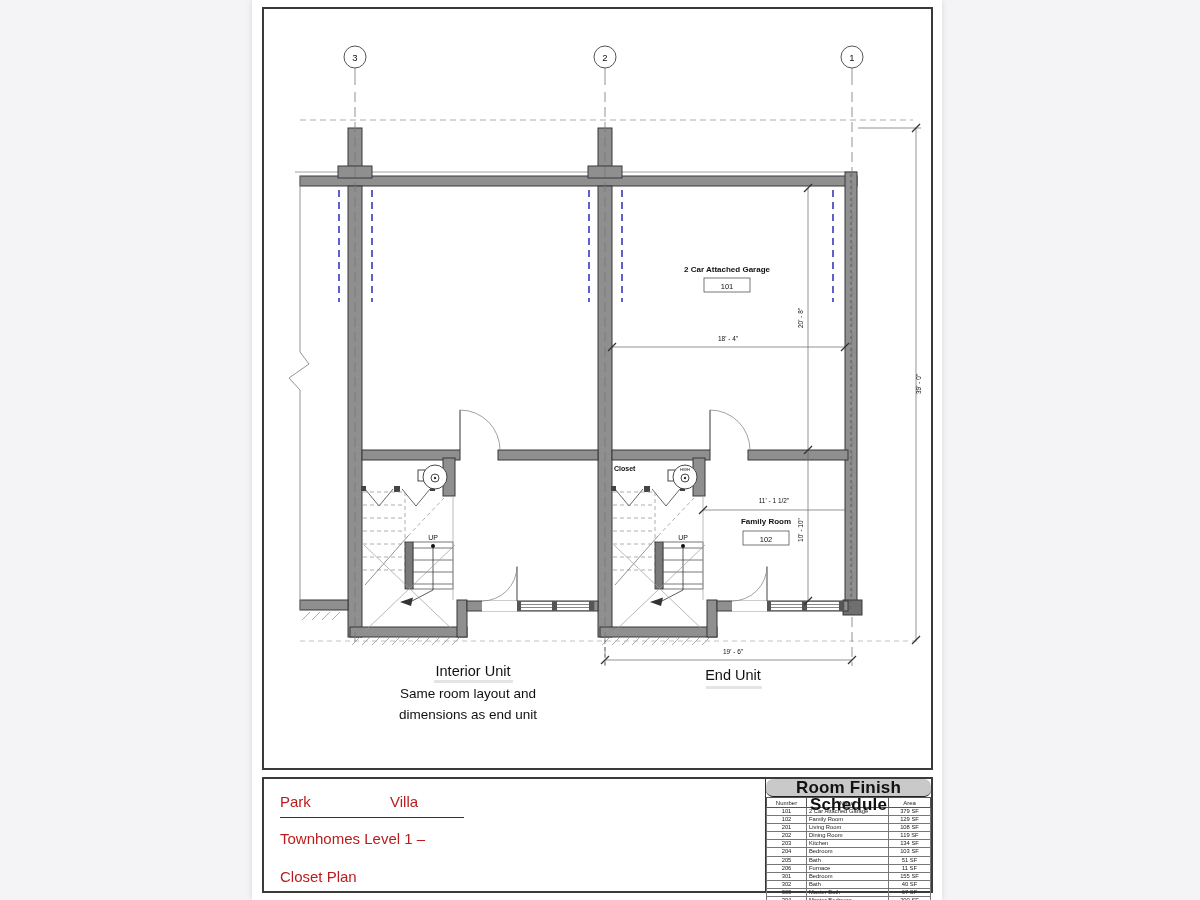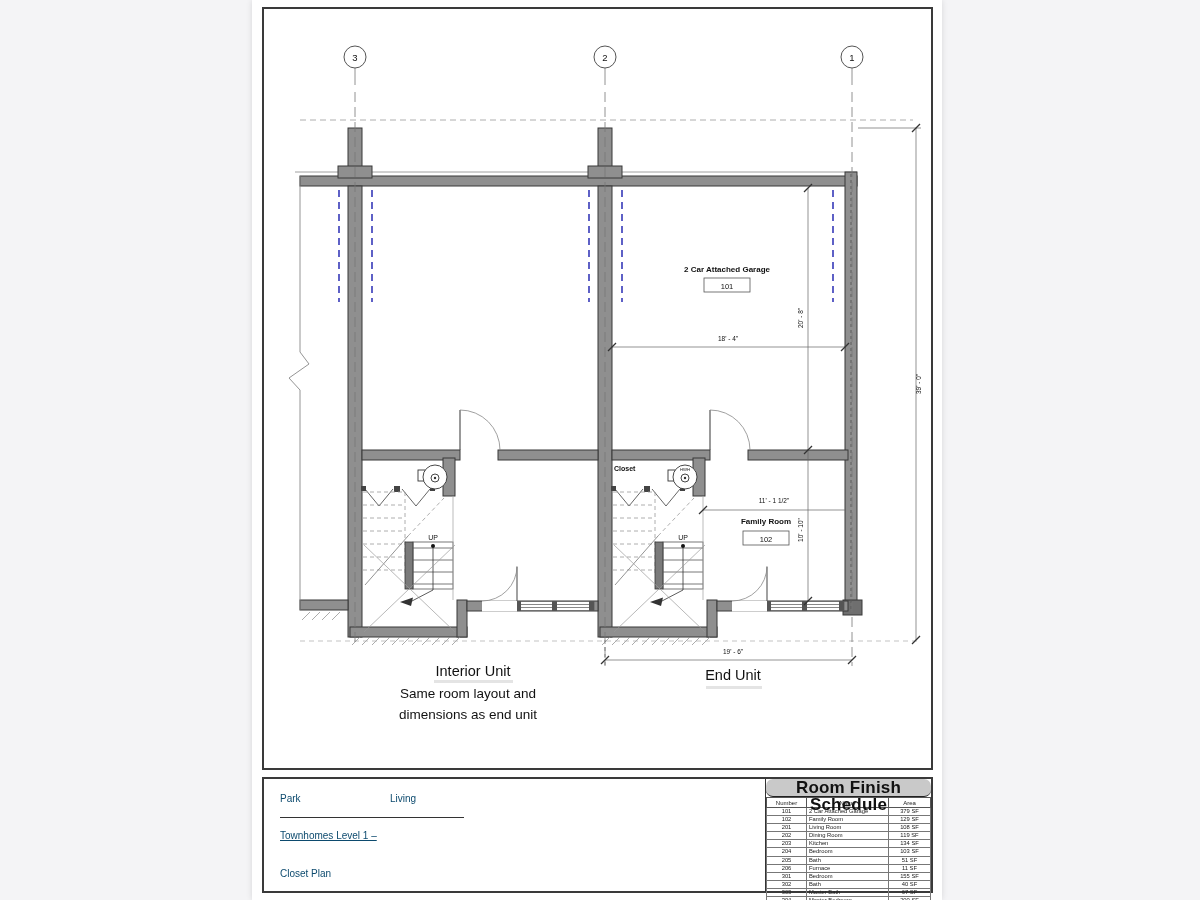--- a/index.html
+++ b/index.html
@@ -3,21 +3,21 @@
 <meta charset="utf-8">
 <style>
   html,body{margin:0;padding:0;}
   body{width:1200px;height:900px;background:#f4f4f6;font-family:"Liberation Sans",sans-serif;}
   #canvas{position:relative;width:1200px;height:900px;background:#f4f4f6;overflow:hidden;}
   .paper{position:absolute;left:252px;top:0;width:690px;height:900px;background:#ffffff;box-shadow:0 0 6px rgba(0,0,0,.12);}
   .viewport{position:absolute;left:262px;top:7px;width:671px;height:763px;border:2px solid #3a3a3a;background:#ffffff;box-sizing:border-box;}
   .plan-svg{position:absolute;left:0;top:0;width:1200px;height:900px;}
   
   .panel{position:absolute;left:262px;top:777px;width:671px;height:116px;border:2px solid #3a3a3a;background:#fff;box-sizing:border-box;}
-  .tb-text{position:absolute;color:#0c4a6e;font-size:10px;white-space:nowrap;}
+  .tb-text{position:absolute;color:#b91c1c;font-size:15px;white-space:nowrap;}
   .tb-underline{position:absolute;height:1px;background:#333;}
   
   .schedule{position:absolute;left:501px;top:0;width:166px;height:112px;border-left:1px solid #333;box-sizing:border-box;}
   .sched-title{height:17px;line-height:17px;background:#c9c9c9;border-bottom:1.6px solid #222;text-align:center;font-weight:bold;font-size:17px;color:#111;letter-spacing:.2px;border-radius:7px;}
   table.sched{border-collapse:collapse;width:100%;table-layout:fixed;}
   table.sched th{font-size:6px;font-weight:normal;color:#222;border:0.6px solid #555;height:9px;padding:0;}
   table.sched td{font-size:5.8px;color:#222;border:0.6px solid #777;height:7.1px;line-height:7.1px;padding:0 2px;overflow:hidden;white-space:nowrap;}
   td.c,th.c{text-align:center;}
   td.l{text-align:left;}
   .col-num{width:40px;}.col-name{width:82px;}.col-area{width:42px;}
@@ -234,23 +234,23 @@
       <rect x="706" y="686" width="56" height="3" fill="#e4e4e4"></rect>
       <text x="473" y="676" text-anchor="middle" font-size="14.5">Interior Unit</text>
       <text x="468" y="698" text-anchor="middle" font-size="13.5">Same room layout and</text>
       <text x="468" y="719" text-anchor="middle" font-size="13.5">dimensions as end unit</text>
       <text x="733" y="680" text-anchor="middle" font-size="14.5">End Unit</text>
     </g>
   </svg>
 
   <div class="panel">
     <span class="tb-text" style="left:16px;top:14px;">Park</span>
-    <span class="tb-text" style="left:126px;top:14px;">Living</span>
+    <span class="tb-text" style="left:126px;top:14px;">Villa</span>
     <div class="tb-underline" style="left:16px;top:38px;width:184px;"></div>
-    <span class="tb-text" style="left:16px;top:51px;text-decoration:underline;">Townhomes Level 1 –</span>
+    <span class="tb-text" style="left:16px;top:51px;">Townhomes Level 1 –</span>
     <span class="tb-text" style="left:16px;top:89px;">Closet Plan</span>
 
     <div class="schedule">
       <div class="sched-title">Room Finish Schedule</div>
       <table class="sched">
         <colgroup>
             <col class="col-num">
             <col class="col-name">
             <col class="col-area">
           </colgroup>

